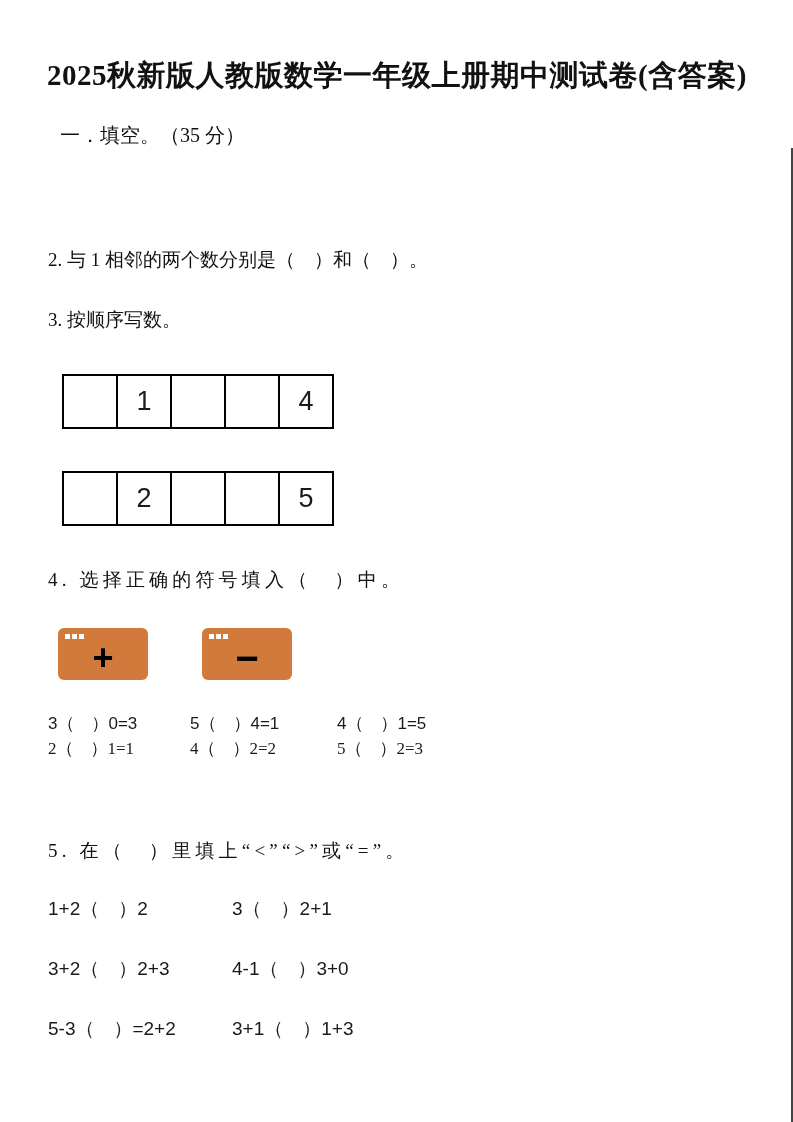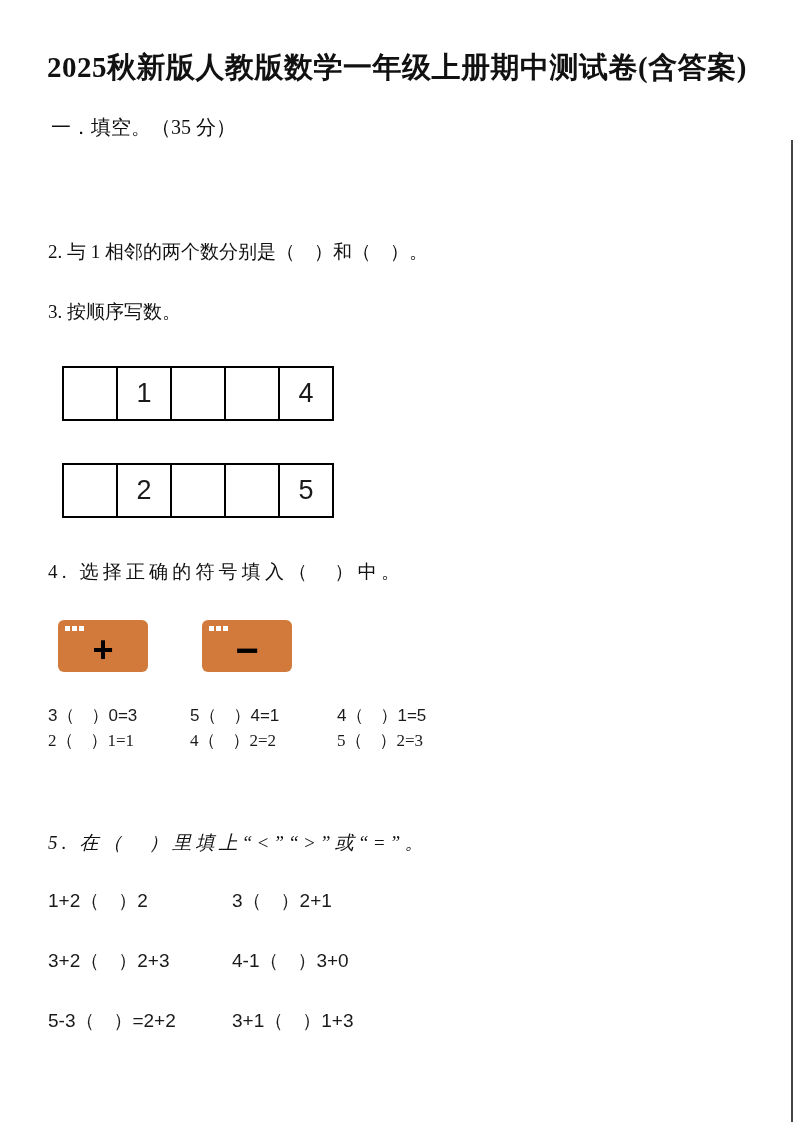--- a/index.html
+++ b/index.html
@@ -12,35 +12,35 @@
     color: #111111;
   }
   .abs { position: absolute; }
   .page-title {
     left: 47px; top: 48px; width: 720px;
     font-size: 29px; font-weight: bold;
     letter-spacing: 0.5px;
     white-space: nowrap;
   }
   .section-heading {
-    left: 51px; top: 114px;
+    left: 60px; top: 114px;
     font-size: 20px;
     font-family: Liberation Serif, serif;
   }
   .q-line {
     left: 48px;
     font-size: 19px;
     white-space: nowrap;
   }
   .spread { letter-spacing: 0.22em; }
   .q1 { top: 177px; }
   .q2 { top: 239px; }
   .q3 { top: 299px; }
   .q4 { top: 559px; text-align: center; }
-  .q5 { top: 830px; font-style: italic; }
+  .q5 { top: 830px; }
   table.seq-table {
     position: absolute;
     left: 62px;
     border-collapse: collapse;
   }
   .t1 { top: 366px; }
   .t2 { top: 463px; }
   table.seq-table td {
     width: 54px; height: 53px;
     border: 2px solid #000000;
@@ -96,21 +96,21 @@
   .cmp-c2 { left: 184px; }
   .right-edge-line {
     position: absolute;
     right: 0; top: 140px; bottom: 0; width: 2px;
     background: #454545;
   }
 </style>
 </head>
 <body>
 
-<div style="position:absolute; inset:0;">
+<div style="position:absolute; inset:0;margin-top:8px;">
 
   <h1 class="abs page-title">2025秋新版人教版数学一年级上册期中测试卷(含答案)</h1>
 
   <div class="abs section-heading">一．填空。（35 分）</div>
 
   <div class="abs q-line q2">2. 与 1 相邻的两个数分别是（　）和（　）。</div>
   <div class="abs q-line q3">3. 按顺序写数。</div>
 
   <table class="seq-table t1">
     <tbody>

